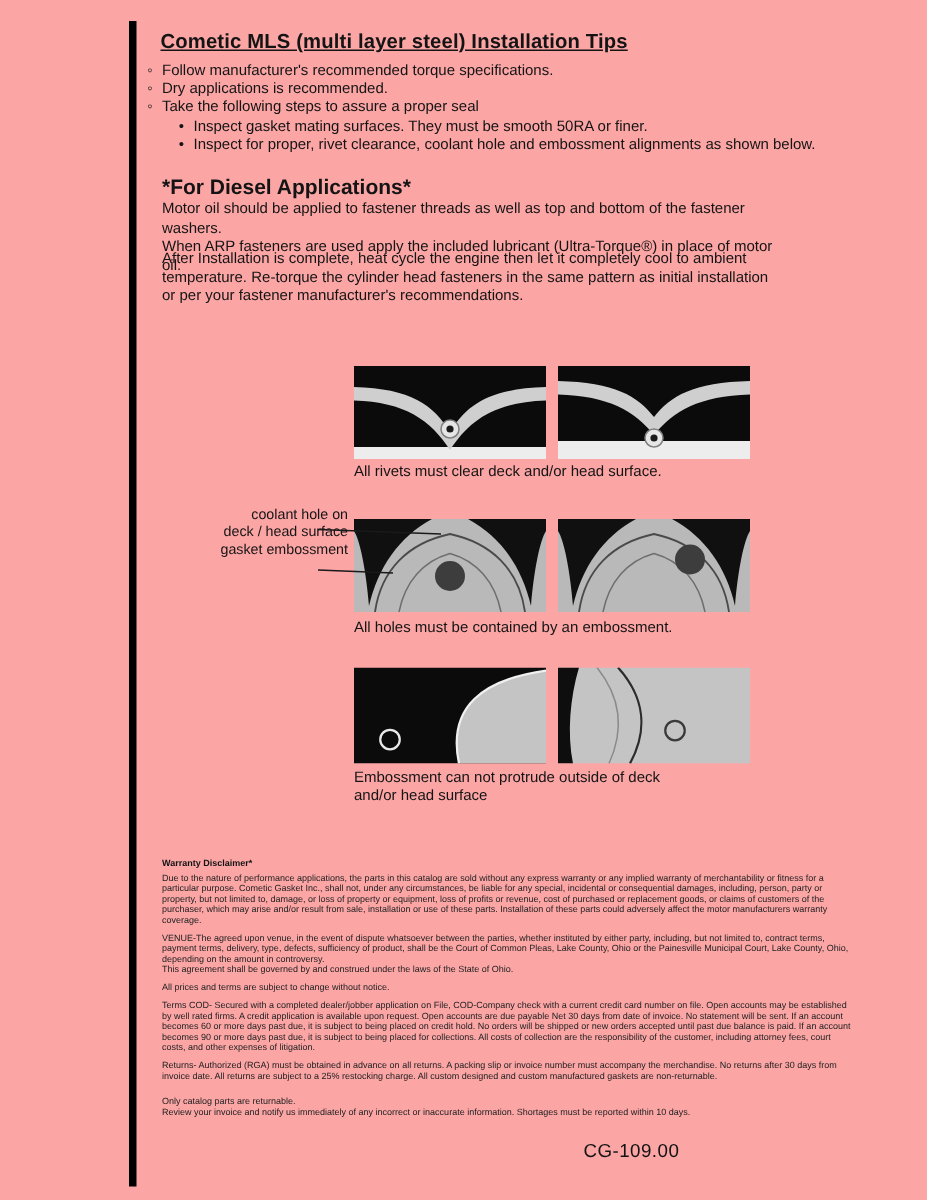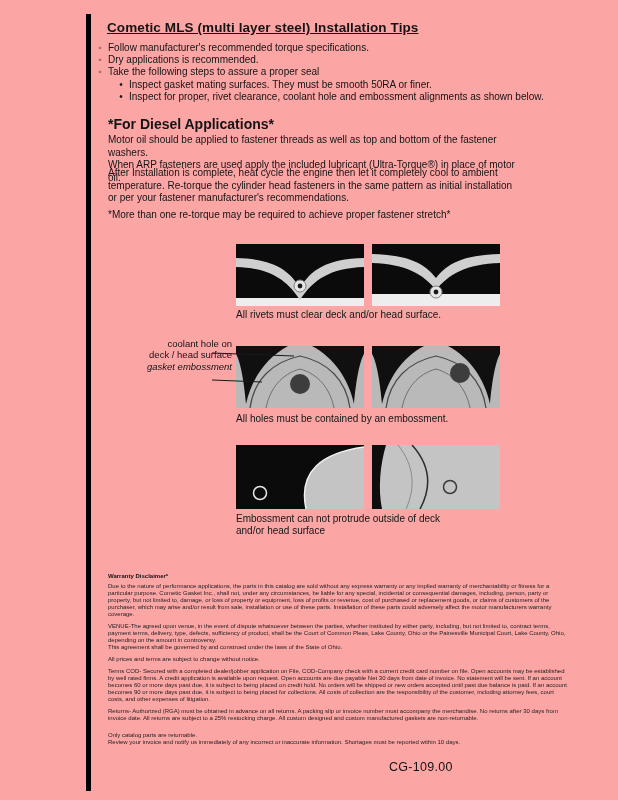--- a/index.html
+++ b/index.html
@@ -22,21 +22,21 @@
   .para1 { top:134px; }
   .para2 { top:167px; }
   .retorque-note { position:absolute; left:108px; top:209px; font-size:10px; }
 
   .col-label { position:absolute; width:128px; text-align:center; font-size:12.5px; color:#1c1c1c;margin-top:40px; }
   .panel { position:absolute; width:128px; display:block; }
   .caption { position:absolute; left:236px; font-size:10px; line-height:12px; white-space:pre-line; }
 
   .callout { position:absolute; font-size:9.5px; line-height:10.5px; text-align:right; white-space:pre-line;margin-left:20px; }
   .callout-coolant { left:124px; top:339px; width:88px; }
-  .callout-emboss { left:116px; top:362px; width:96px;font-style:italic; }
+  .callout-emboss { left:116px; top:362px; width:96px; }
   .callout-lines { position:absolute; left:212px; top:344px; width:84px; height:44px; z-index:5; }
 
   .disclaimer { position:absolute; left:108px; top:573px; width:460px; }
   .disclaimer-heading { font-size:6px; font-weight:bold; margin-bottom:4px; }
   .disclaimer p { font-size:6px; line-height:7px; margin-bottom:5px; white-space:pre-line; color:#222; }
   .disclaimer p.last { margin-top:10px; }
 
   .footer-code { position:absolute; left:389px; top:760px; font-size:12.5px; letter-spacing:0.3px; }
 </style>
 </head>
@@ -70,21 +70,20 @@
       <span>Inspect for proper, rivet clearance, coolant hole and embossment alignments as shown below.</span>
     </div>
   </div>
 
   <div class="diesel-heading">*For Diesel Applications*</div>
   <div class="body-para para2">After Installation is complete, heat cycle the engine then let it completely cool to ambient
 temperature. Re-torque the cylinder head fasteners in the same pattern as initial installation
 or per your fastener manufacturer's recommendations.</div>
   <div class="body-para para1">Motor oil should be applied to fastener threads as well as top and bottom of the fastener washers.
 When ARP fasteners are used apply the included lubricant (Ultra-Torque®) in place of motor oil.</div>
-  <div class="retorque-note">*More than one re-torque may be required to achieve proper fastener stretch*</div>
 
   <div class="col-label" style="left:236px; top:228px;">RIGHT</div>
   <div class="col-label" style="left:372px; top:228px;">WRONG</div>
 
   <svg class="panel" style="left:236px; top:244px;" width="128" height="62" viewBox="0 0 128 62">
     <rect width="128" height="62" fill="#0b0b0b"></rect>
     <rect y="54" width="128" height="8" fill="#ededed"></rect>
     <path d="M0,14 C38,15 53,26 64,44 C75,26 90,15 128,14 L128,23 C94,24 77,36 64,56 C51,36 34,24 0,23 Z" fill="#cfcfcf"></path>
     <circle cx="64" cy="42" r="6" fill="#e6e6e6" stroke="#808080" stroke-width="1"></circle>
     <circle cx="64" cy="42" r="2.4" fill="#1a1a1a"></circle>

